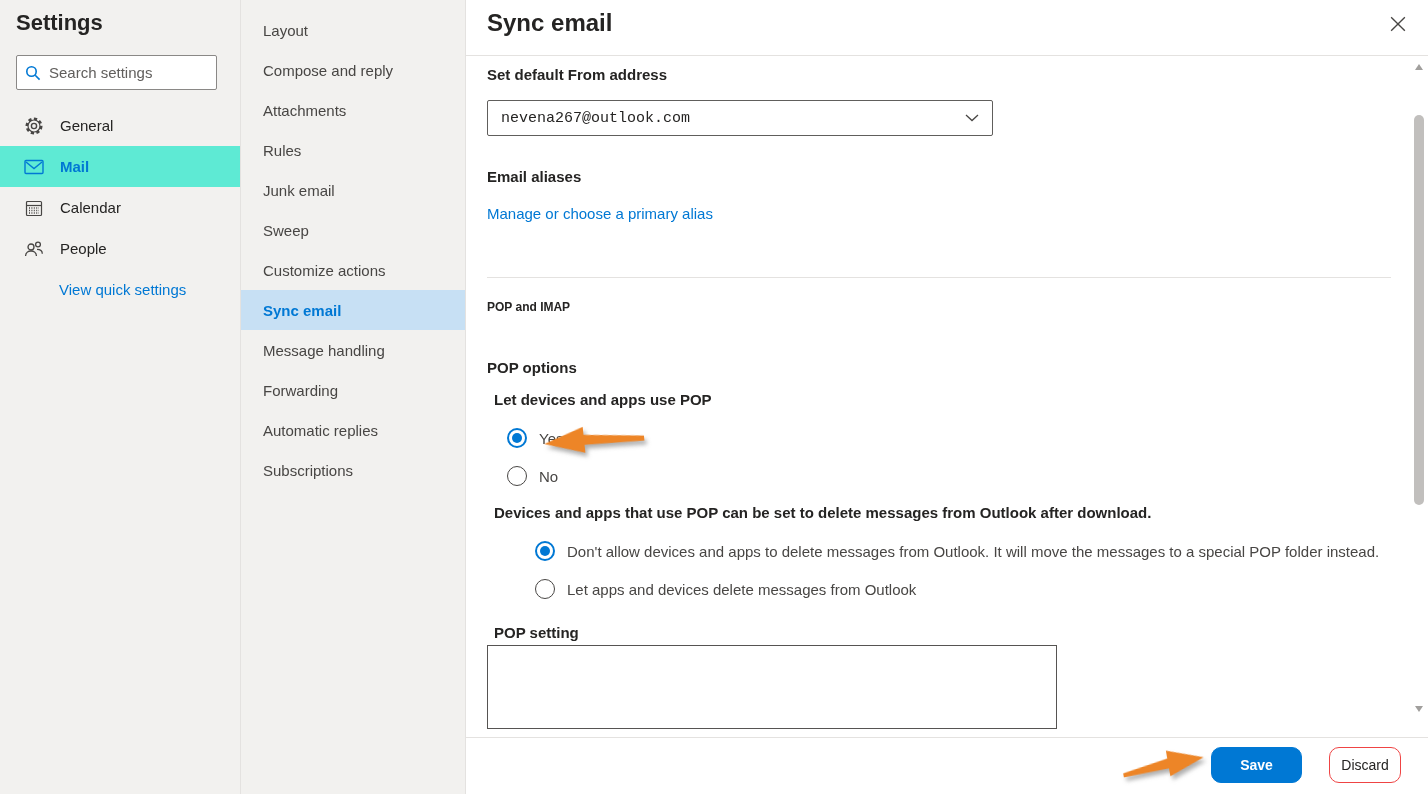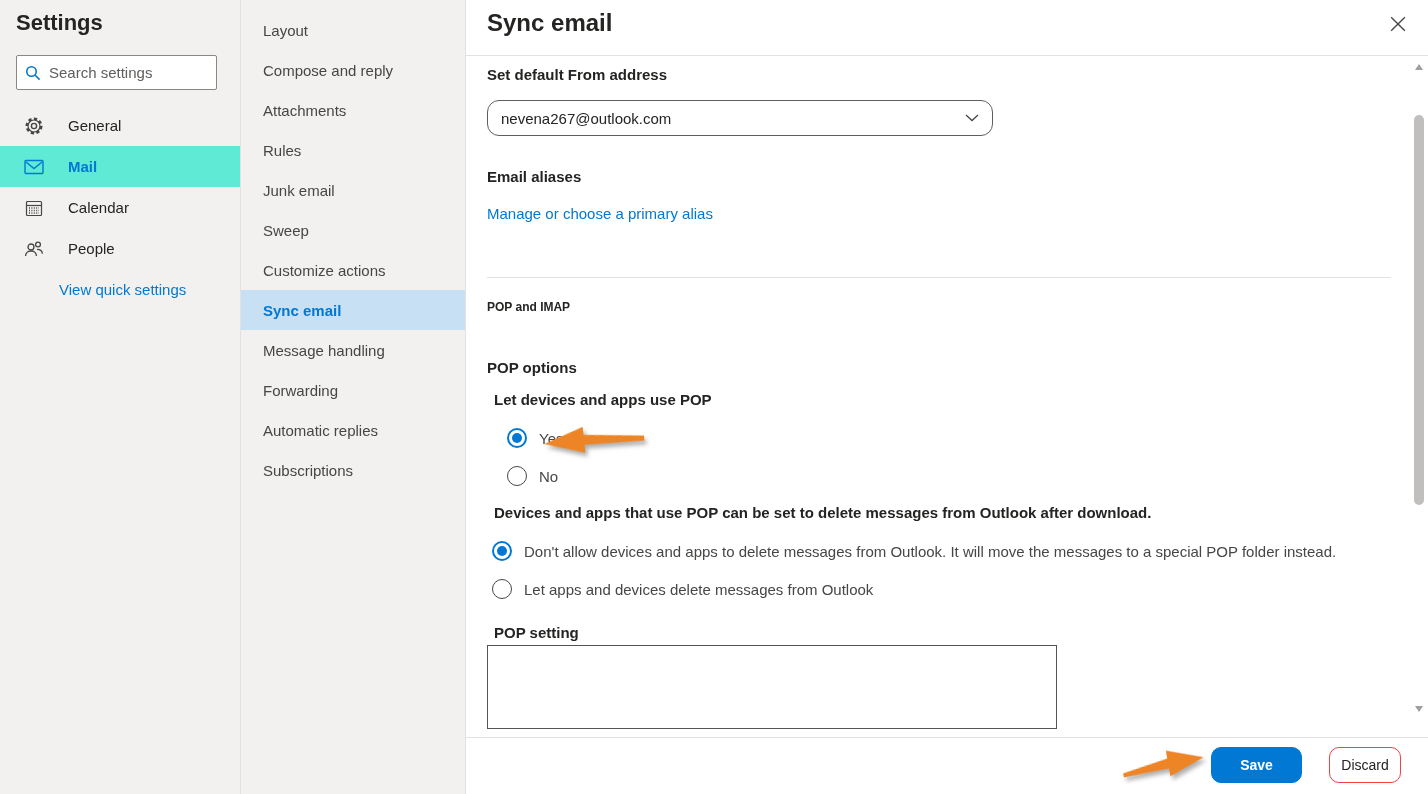--- a/index.html
+++ b/index.html
@@ -8,43 +8,43 @@
 
   
   .sidebar { position:absolute; left:0; top:0; width:240px; height:794px; background:#f2f1ef; }
   .sidebar-title { position:absolute; left:16px; top:10px; font-size:22px; font-weight:700; color:#252423; }
   .search-box { position:absolute; left:16px; top:55px; width:201px; height:35px; background:#fff;
                 border:1px solid #8a8886; border-radius:2px; display:flex; align-items:center; padding:0 8px; }
   .search-box input { border:none; outline:none; flex:1; font-size:15px; color:#252423;
                       font-family:"Liberation Sans", sans-serif; margin-left:8px; background:transparent; }
   .search-box input::placeholder { color:#605e5c; }
   .nav { position:absolute; left:0; top:105px; width:240px; }
-  .nav-item { height:41px; display:flex; align-items:center; padding-left:24px; cursor:pointer;gap:8px; }
+  .nav-item { height:41px; display:flex; align-items:center; padding-left:24px; cursor:pointer; }
   .nav-item .nav-icon { width:20px; height:20px; display:flex; align-items:center; justify-content:center; }
   .nav-item .nav-label { margin-left:16px; font-size:15px; color:#252423; }
   .nav-item.selected { background:#5eead4; }
   .nav-item.selected .nav-label { color:#0078d4; font-weight:700; }
   .quick-link { position:absolute; left:59px; top:281px; font-size:15px; color:#0078d4; cursor:pointer; }
 
   
   .categories { position:absolute; left:240px; top:0; width:225px; height:794px; background:#f2f1ef;
                 border-left:1px solid #e4e2e0; padding-top:10px; }
   .cat-item { height:40px; display:flex; align-items:center; padding-left:22px; font-size:15px; color:#484644; cursor:pointer; }
   .cat-item.selected { background:#c7e0f4; color:#0078d4; font-weight:700; }
 
   
   .panel { position:absolute; left:465px; top:0; width:963px; height:794px; background:#fff; border-left:1px solid #e4e2e0; }
   .panel-title { position:absolute; left:487px; top:9px; font-size:24px; font-weight:700; color:#252423; }
   .close-btn { position:absolute; left:1388px; top:14px; width:20px; height:20px; display:flex;
                align-items:center; justify-content:center; cursor:pointer; }
   .divider { position:absolute; height:1px; background:#e4e2e0; }
   .sec-label { position:absolute; font-size:15px; font-weight:700; color:#252423; }
   .combo { position:absolute; left:487px; top:100px; width:506px; height:36px; background:#fff;
-           border:1px solid #605e5c; border-radius:12px; display:flex; align-items:center;
-           padding:0 13px; cursor:pointer; }
+           border:1px solid #605e5c; border-radius:2px; display:flex; align-items:center;
+           padding:0 13px; cursor:pointer;font-family:Liberation Mono, monospace; }
   .combo-value { flex:1; font-size:15px; color:#252423; }
   .link { position:absolute; font-size:15px; color:#0078d4; cursor:pointer; }
   .section-heading { position:absolute; font-size:12px; font-weight:700; color:#252423; }
   .plain-label { position:absolute; font-size:15px; font-weight:700; color:#252423; }
 
   .radio-group { position:absolute; }
   .radio-row { display:flex; align-items:center; margin-bottom:18px; cursor:pointer;padding-left:12px; }
   .radio { width:20px; height:20px; border-radius:50%; border:1px solid #484644; background:#fff;
            position:relative; flex:0 0 auto; }
   .radio-row.selected .radio { border:2px solid #0078d4; }
@@ -239,21 +239,21 @@
     </div>
 
   <div class="annot-arrow" style="left:540px; top:424px; transform:rotate(-6deg);">
     <svg width="104" height="30" viewBox="0 0 104 30">
       <polygon points="104,17 44,10 44,2 4,15 44,28 44,20 104,22" fill="#ed8527"></polygon>
     </svg>
   </div>
 
   <div class="plain-label" style="left:494px; top:504px;">Devices and apps that use POP can be set to delete messages from Outlook after download.</div>
 
-  <div class="radio-group" style="left:480px; top:541px;">
+  <div class="radio-group" style="left:523px; top:541px;">
 
       <label class="radio-row selected">
         <span class="radio"></span>
         <span class="radio-label">Don't allow devices and apps to delete messages from Outlook. It will move the messages to a special POP folder instead.</span>
       </label>
 
       <label class="radio-row">
         <span class="radio"></span>
         <span class="radio-label">Let apps and devices delete messages from Outlook</span>
       </label>

